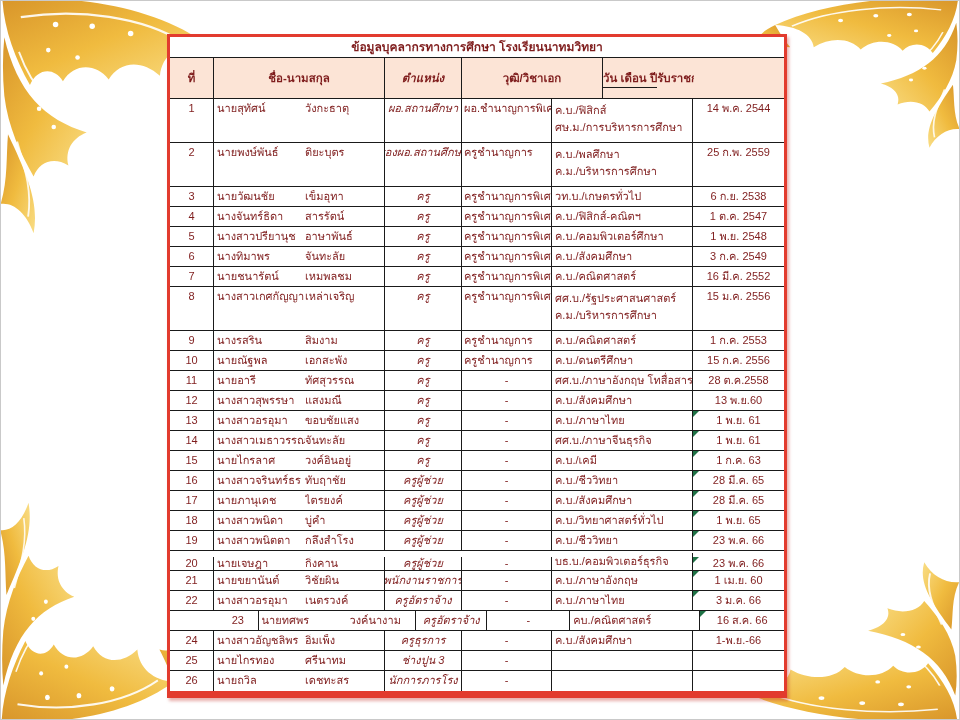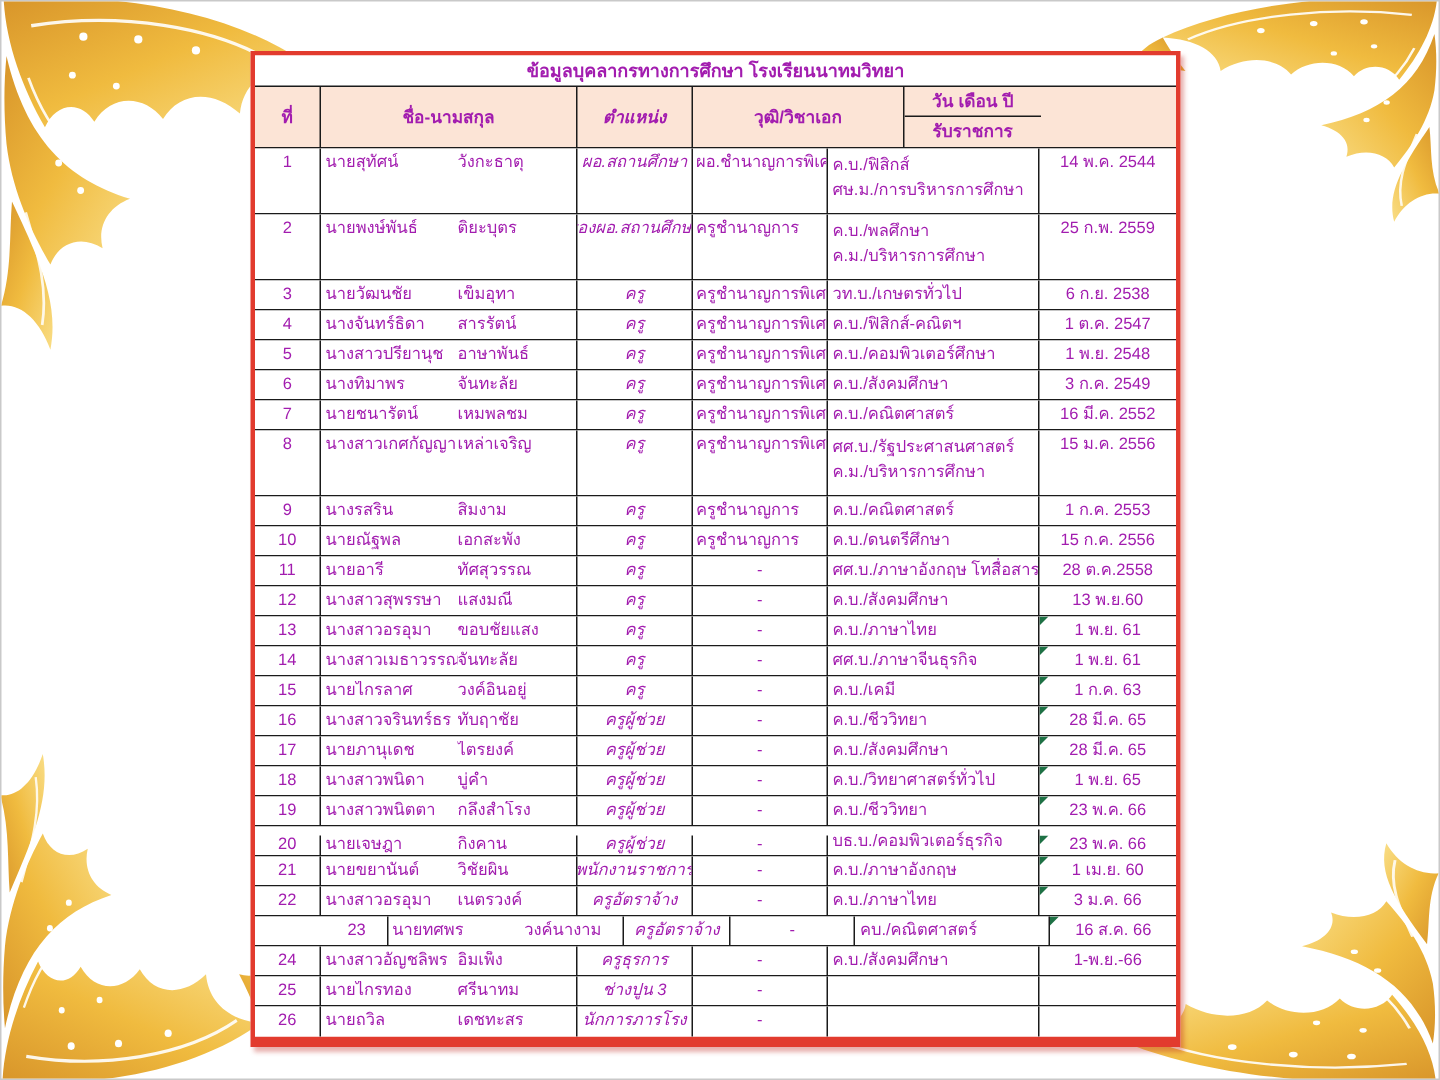--- a/index.html
+++ b/index.html
@@ -1,19 +1,19 @@
 <!DOCTYPE html>
 <html style="--header-fill: #FCE4D6; --frame-red: #E23B2E; --grid: #1A1A1A; --flag-green: #1E7145;"><head>
 <meta charset="utf-8">
 <style>
   html,body{margin:0;padding:0;background:#fff;}
   .slide{
     position:relative;width:960px;height:720px;box-sizing:border-box;
     background:#ffffff;border:1px solid #c9c9c9;overflow:hidden;
-    font-family:"Liberation Sans","DejaVu Sans",sans-serif;color:#a21caf;
+    font-family:"Liberation Sans","DejaVu Sans",sans-serif;color:#7f1d1d;
   }
   .corner{position:absolute;pointer-events:none;}
   .tl{left:-4px;top:-4px;}
   .tr{right:-4px;top:-4px;transform:scaleX(-1);}
   .bl{left:-4px;bottom:-4px;transform:scaleY(-1);}
   .br{right:-4px;bottom:-4px;transform:scale(-1,-1);}
 
   .table-frame{
     position:absolute;left:166px;top:33px;width:620px;box-sizing:border-box;
     background:#fff;
@@ -32,21 +32,21 @@
     border-bottom:1px solid var(--grid,#1a1a1a);
     font-weight:bold;font-size:11.5px;
   }
   .hc{
     box-sizing:border-box;border-right:1px solid var(--grid,#1a1a1a);
     display:flex;align-items:center;justify-content:center;
     text-align:center;overflow:hidden;white-space:nowrap;
   }
   .w-no{width:44px;}  .w-name{width:171px;} .w-pos{width:77px;font-style:italic;}
   .w-rank{width:90px;} .w-deg{width:141px;}  .w-date{width:91px;border-right:none;}
-  .hc.split{flex-direction:column;padding:0;justify-content:flex-start;}
+  .hc.split{flex-direction:row;padding:0;justify-content:flex-start;}
   .hc.split > div{
     width:100%;height:20px;line-height:20px;box-sizing:border-box;text-align:center;
   }
   .hc.split > div:first-child{border-bottom:1px solid var(--grid,#1a1a1a);}
 
   .row{
     display:flex;box-sizing:border-box;font-size:11px;
     border-bottom:1px solid var(--grid,#1a1a1a);background:#fff;
   }
   .row:last-child{border-bottom:none;}

